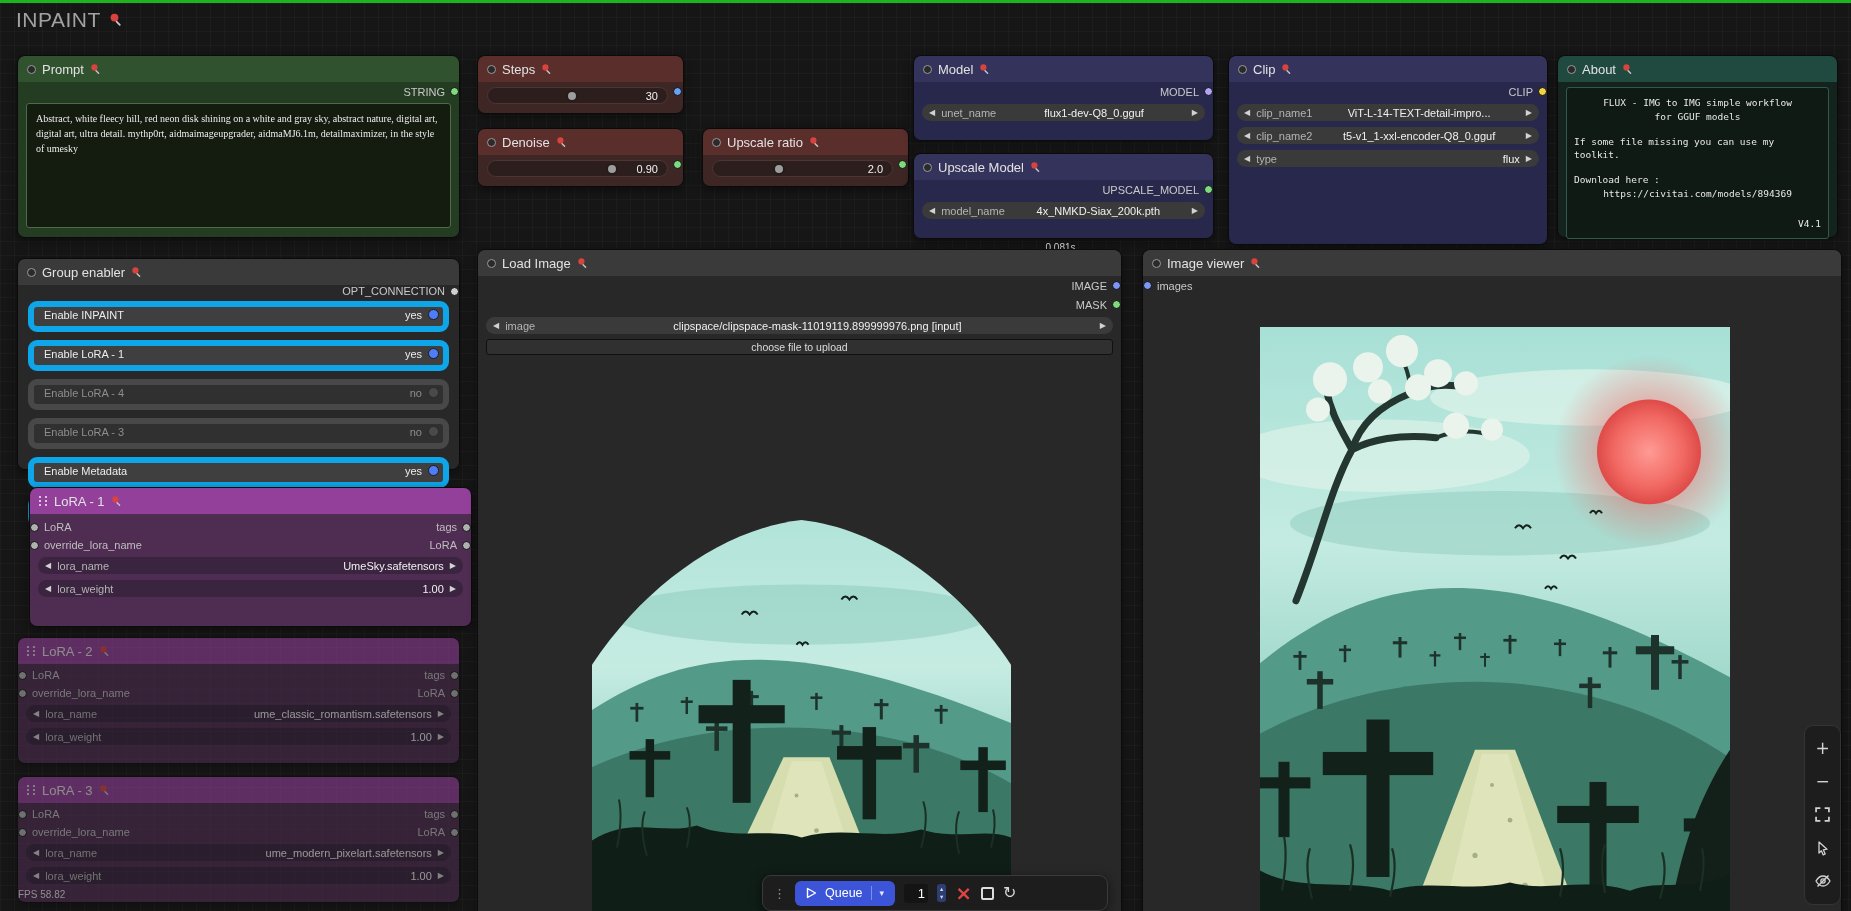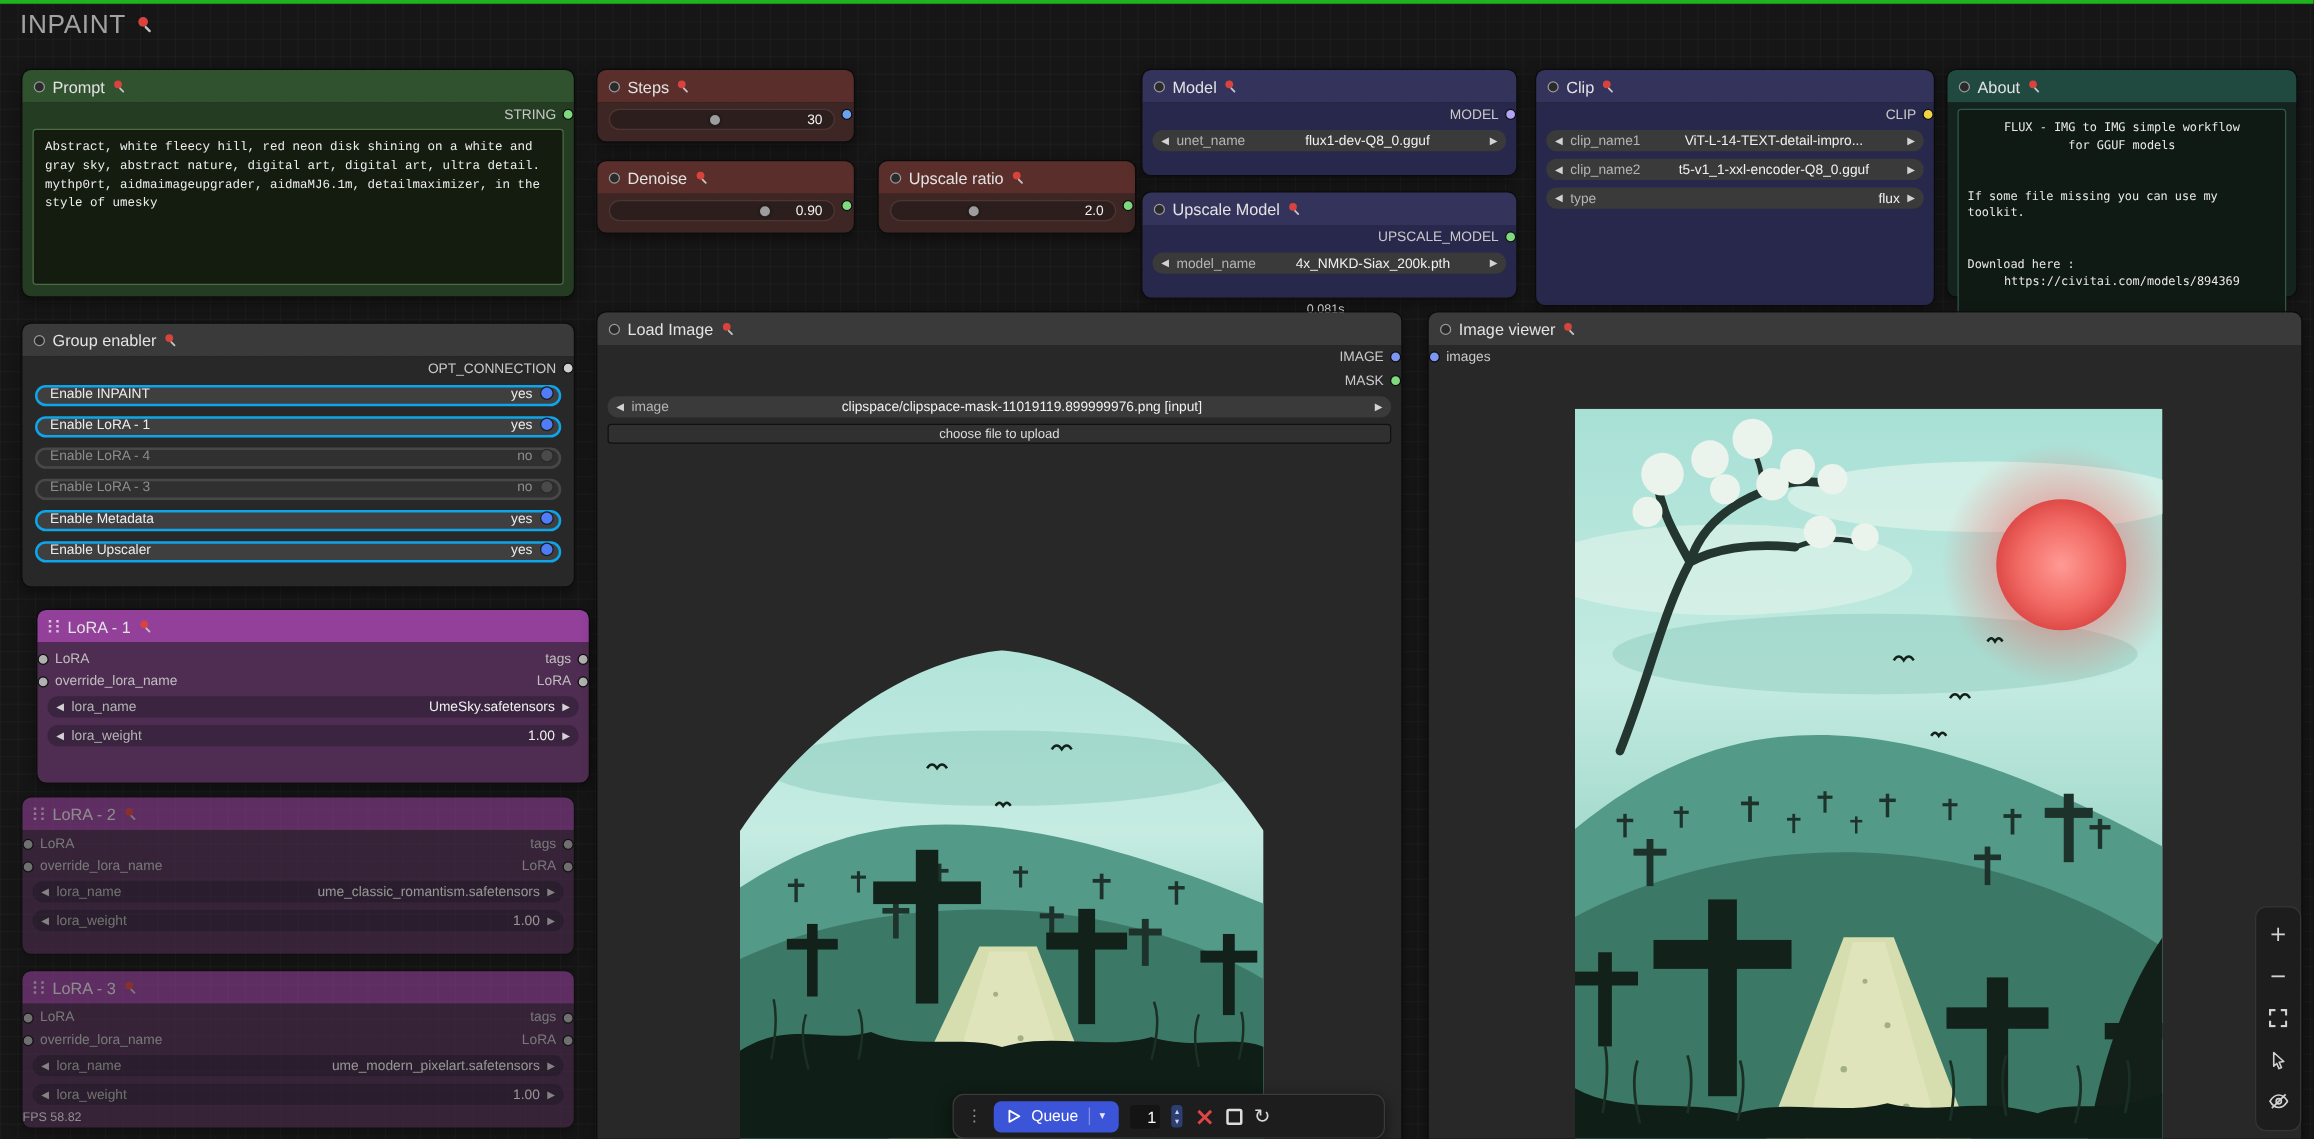--- a/index.html
+++ b/index.html
@@ -42,33 +42,33 @@
   .handle{position:absolute;top:50%;transform:translate(-50%,-50%);width:12px;height:12px;border-radius:50%;background:#9d9d9d;border:2px solid #241c1b}
   .slider .val{position:absolute;right:9px;top:50%;transform:translateY(-50%);font-size:11px;color:#f2f2f2}
   
   .combo{display:flex;align-items:center;height:17px;background:#3a3a3a;border-radius:9px;margin:3px 8px;padding:0 7px;font-size:11px;color:#c6c6c6;gap:6px;flex:none}
   .combo .arr{font-family:"DejaVu Sans",sans-serif;font-size:8px;color:#d2d2d2;line-height:1}
   .combo .clabel{color:#b4b4b4;white-space:nowrap}
   .combo .cval{flex:1;text-align:center;color:#f0f0f0;white-space:nowrap;overflow:hidden}
   .combo .cval.right{text-align:right}
   .purple .combo{background:#3a2440}
   
-  .tgl{display:flex;align-items:center;height:17px;margin:4px 10px;background:#3f3f3f;border:2px solid #0ea5e9;border-radius:9px;padding:0 4px 4px 10px;font-size:11px;color:#ececec;flex:none}
+  .tgl{display:flex;align-items:center;height:31px;margin:4px 10px;background:#3f3f3f;border:6px solid #0ea5e9;border-radius:9px;padding:0 4px 4px 10px;font-size:11px;color:#ececec;flex:none}
   .tgl .sp{flex:1}
   .tgl .tval{margin-right:6px}
   .tgl .knob{width:11px;height:11px;border-radius:50%;background:#4f7df7;border:1px solid #1d1d1d}
   .tgl.off{background:#303030;border-color:#484848;color:#8d8d8d}
   .tgl.off .knob{background:#4a4a4a;border-color:#2a2a2a}
   
   .prompt-box{flex:1;margin:2px 8px 9px;background:#141c10;border:1px solid #4c6c45;border-radius:3px;padding:7px 9px;
-    font-family:Liberation Mono, monospace;font-size:10px;line-height:1.5;color:#ededed;white-space:pre-wrap}
+    font-family:Liberation Serif, serif;font-size:10px;line-height:1.5;color:#ededed;white-space:pre-wrap}
   .about-box{flex:1;margin:5px 8px 9px;background:#101a14;border:1px solid #30594a;border-radius:3px;padding:8px 7px;
     font-family:"DejaVu Sans Mono",monospace;font-size:9.5px;line-height:1.45;color:#e8e8e8}
   .about-box .c{text-align:center}
-  .about-box .gap{margin-top:27px}
+  .about-box .gap{margin-top:11px}
   .about-box .ver{text-align:right;margin-top:16px}
   
   .upload{height:16px;margin:2px 8px;background:#303030;border:1px solid #101010;border-radius:3px;display:flex;align-items:center;justify-content:center;font-size:10.5px;color:#dcdcdc;flex:none}
   .preview{position:absolute}
   .scene{width:100%;height:100%;display:block}
   .exec-time{position:absolute;font-size:10px;color:#cfcfcf;text-align:center}
   
   #queue-bar{position:absolute;left:762px;top:872px;width:346px;height:36px;background:#1d1d1d;border:1px solid #3a3a3a;border-radius:9px;
     display:flex;align-items:center;gap:9px;padding:0 10px;z-index:60;box-shadow:0 3px 12px rgba(0,0,0,.55)}
   .drag{color:#8f8f8f;font-family:"DejaVu Sans",sans-serif;font-size:13px}

